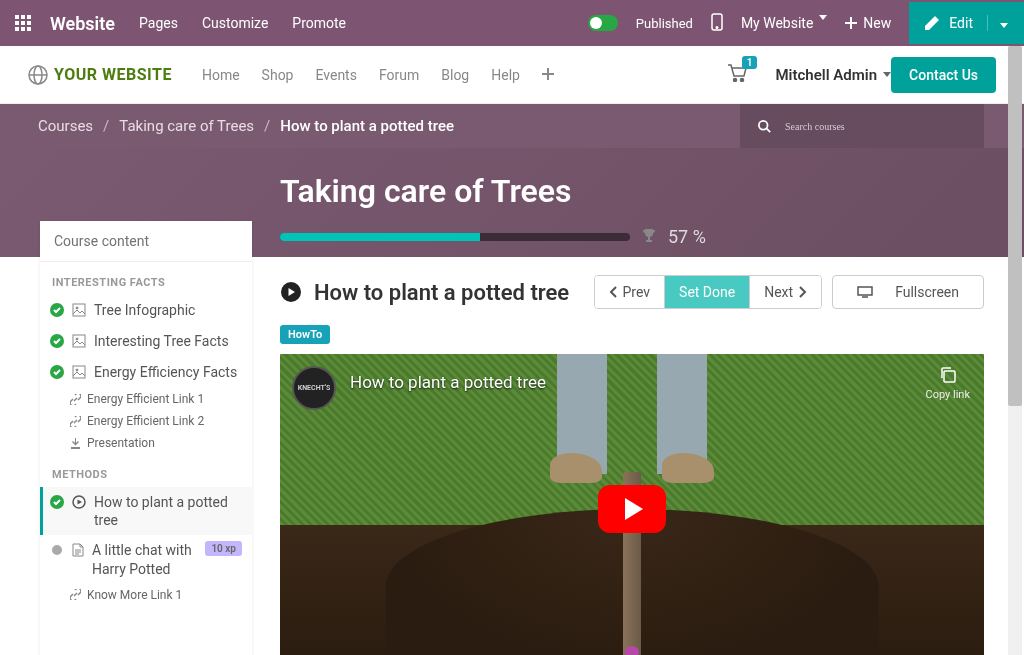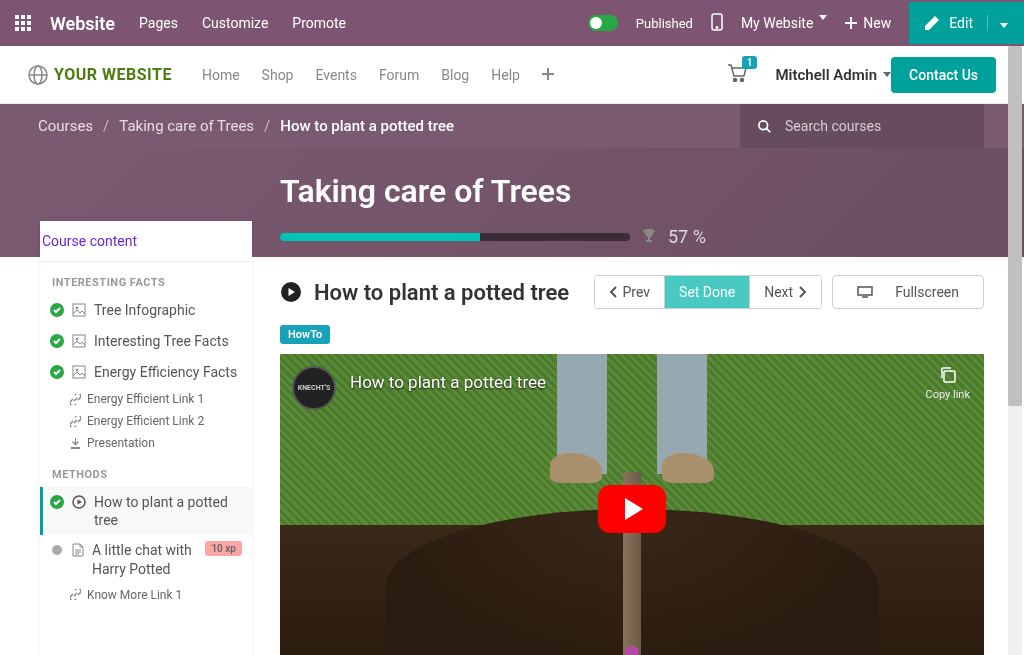--- a/index.html
+++ b/index.html
@@ -35,47 +35,47 @@
 .contact-btn { background: #00a19a; color: #fff; padding: 10px 18px; border-radius: 4px; font-size: 14px; font-weight: 500; cursor: pointer; }
 
 
 .breadcrumb-bar { background: #7a5a70; display: flex; align-items: center; color: #fff; padding: 0 0 0 0; height: 44px; }
 .breadcrumb { display: flex; align-items: center; gap: 10px; padding-left: 38px; font-size: 15px; color: #e0d4db; }
 .breadcrumb a { color: #e8dde4; text-decoration: none; cursor: pointer; }
 .breadcrumb .sep { color: #c8b8c2; }
 .breadcrumb .current { color: #fff; font-weight: 500; }
 .breadcrumb-bar .spacer3 { flex: 1; }
 .search-box { background: rgba(0,0,0,0.15); height: 44px; display: flex; align-items: center; padding: 0 18px; width: 244px; gap: 14px; margin-right: 40px; }
-.search-box input { background: transparent; border: none; color: #000000; font-size: 14px; outline: none; width: 100%; }
+.search-box input { background: transparent; border: none; color: #000000; font-size: 10px; outline: none; width: 100%; font-family: Liberation Serif, serif; }
 .search-box input::placeholder { color: #d8cdd4; }
 
 
 .hero { background: linear-gradient(135deg, #7a5a70 0%, #6c4e63 100%); padding: 24px 40px 10px 40px; display: flex; }
 .hero-left { width: 240px; }
 .hero-main { flex: 1; color: #fff; }
 .hero-title { font-size: 32px; font-weight: 600; margin-bottom: 16px; }
 .progress-row { display: flex; align-items: center; gap: 12px; }
 .progress-bar { flex: 0 0 350px; height: 8px; background: #3a2d37; border-radius: 4px; overflow: hidden; }
 .progress-fill { height: 100%; background: #00c4b8; }
 .trophy { color: #666; }
 .progress-pct { font-size: 18px; color: #ddd; }
 
 
 .content-wrap { display: flex; padding: 0 40px 20px 40px; gap: 28px; background: linear-gradient(to bottom, #6c4e63 0px, #6c4e63 0px, #fff 0px); }
 .actual-content { display: flex; gap: 28px; width: 100%; }
 
 .sidebar { width: 212px; background: #fff; margin-top: -36px; box-shadow: 0 1px 3px rgba(0,0,0,0.1); }
-.sidebar-header { padding: 12px 2px; color: #6d28d9; font-size: 14px; border-bottom: 1px solid #eee; }
+.sidebar-header { padding: 12px 14px; color: #737373; font-size: 14px; border-bottom: 1px solid #eee; }
 .section-title { padding: 14px 12px 6px 12px; color: #999; font-size: 11px; font-weight: 700; letter-spacing: 0.5px; }
 .lesson-item { display: flex; align-items: flex-start; padding: 6px 10px; gap: 8px; cursor: pointer; font-size: 14px; color: #555; }
 .lesson-item.active { border-left: 3px solid #00a19a; background: #f8f8f8; padding-left: 7px; }
 .lesson-item .status { flex-shrink: 0; margin-top: 2px; }
 .lesson-item .type-icon { flex-shrink: 0; color: #888; margin-top: 2px; }
 .lesson-item .label { flex: 1; line-height: 1.3; }
-.lesson-item .xp-badge { background: #fca5a5; color: #666; font-size: 10px; padding: 2px 6px; border-radius: 3px; font-weight: 600; }
+.lesson-item .xp-badge { background: #c4b5fd; color: #666; font-size: 10px; padding: 2px 6px; border-radius: 3px; font-weight: 600; }
 .sublink { padding: 4px 10px 4px 30px; font-size: 12px; color: #666; cursor: pointer; display: flex; align-items: center; gap: 6px; }
 .sublink svg { flex-shrink: 0; }
 
 .main-panel { flex: 1; padding-top: 18px; }
 .panel-header { display: flex; align-items: center; justify-content: space-between; margin-bottom: 14px; }
 .panel-title { display: flex; align-items: center; gap: 12px; font-size: 22px; font-weight: 600; color: #333; }
 .panel-title .play-circle { width: 22px; height: 22px; }
 .panel-actions { display: flex; gap: 10px; }
 .btn-group { display: flex; border: 1px solid #ccc; border-radius: 4px; overflow: hidden; }
 .btn-group button { border: none; background: #fff; padding: 8px 14px; font-size: 14px; color: #555; cursor: pointer; display: flex; align-items: center; gap: 6px; border-right: 1px solid #ccc; }

